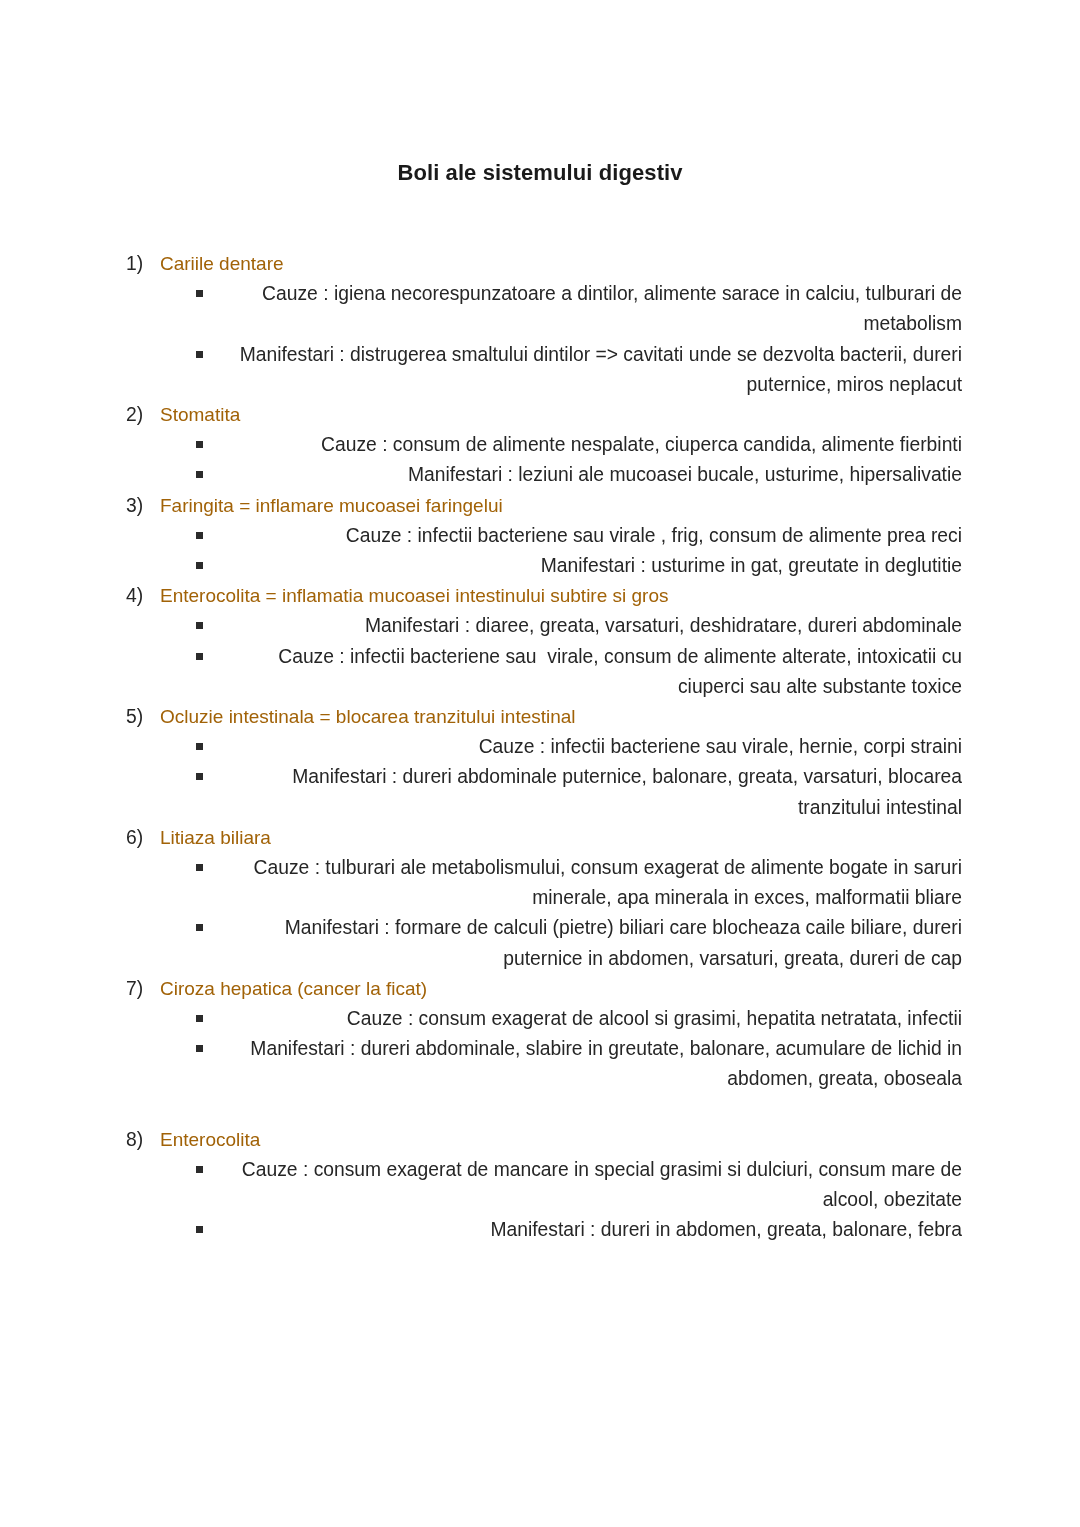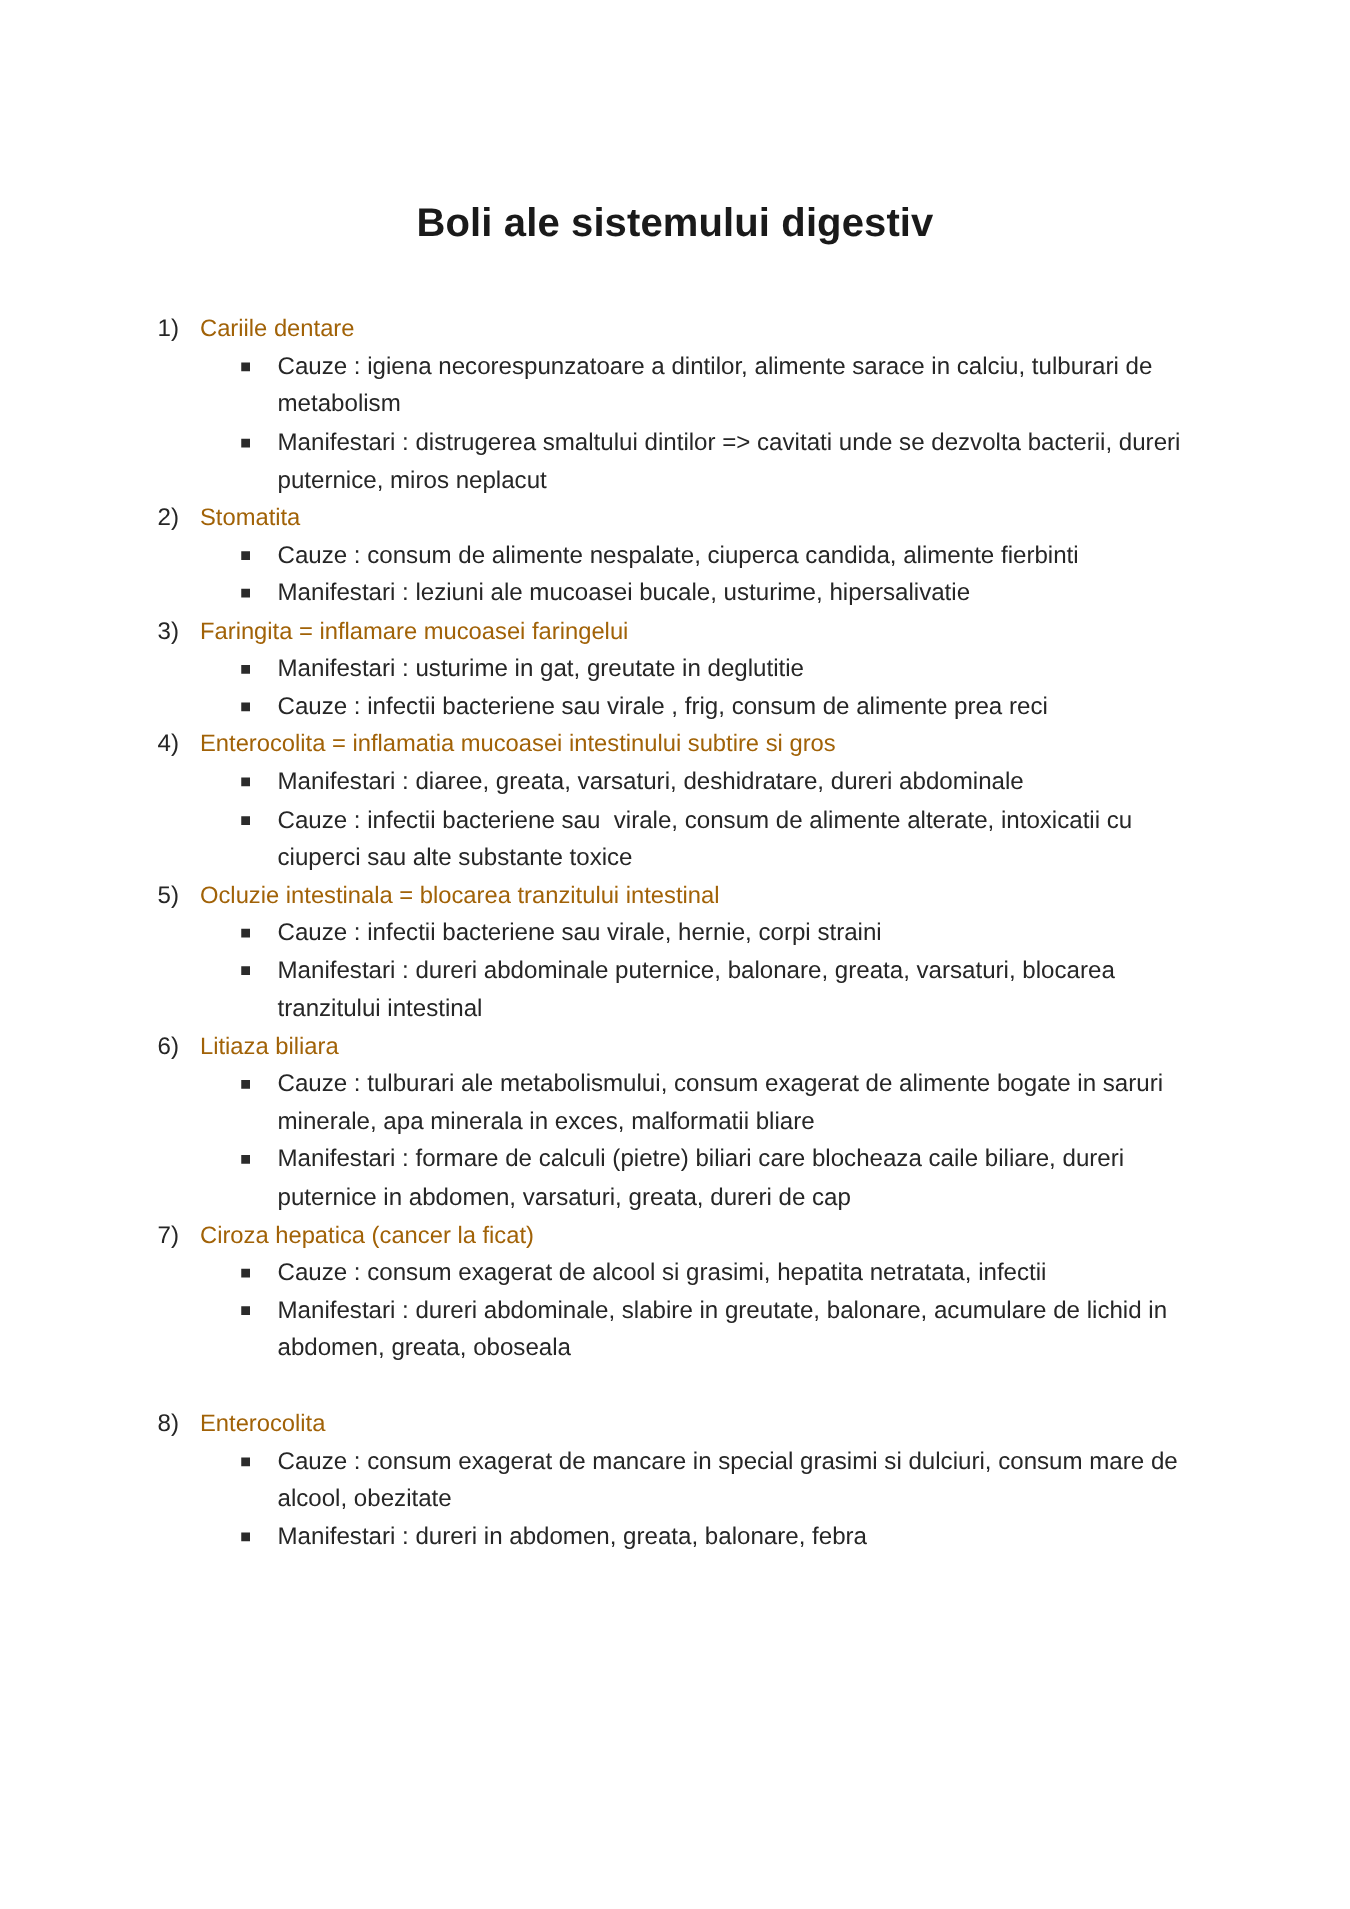--- a/index.html
+++ b/index.html
@@ -20,21 +20,21 @@
     height: 1527px;
     background: #ffffff;
     box-sizing: border-box;
   }
   .doc-title {
     position: absolute;
     left: 0;
     top: 160px;
     width: 1080px;
     text-align: center;
-    font-size: 32px;
+    font-size: 22px;
     font-weight: bold;
     color: #1a1a1a;
     letter-spacing: 0.1px;
   }
   .content {
     position: absolute;
     left: 0;
     top: 249px;
     width: 1080px;
   }
@@ -67,21 +67,21 @@
     font-size: 19px;
     color: #a16207;
   }
   .subitem {
     position: relative;
     padding-left: 222px;
     padding-right: 118px;
     font-size: 19.3px;
     line-height: 30.2px;
     color: #262626;
-    text-align: left;
+    text-align: right;
     white-space: pre-wrap;
   }
   .sub-bullet {
     position: absolute;
     left: 193px;
     top: 0;
     width: 10px;
     height: 30.2px;
     line-height: 30.2px;
     font-size: 13px;
@@ -121,22 +121,22 @@
           <span class="item-label">Stomatita</span>
         </div>
         <div class="subitem"><span class="sub-bullet"><span class="sq"></span></span><span>Cauze : consum de alimente nespalate, ciuperca candida, alimente fierbinti</span></div>
         <div class="subitem"><span class="sub-bullet"><span class="sq"></span></span><span>Manifestari : leziuni ale mucoasei bucale, usturime, hipersalivatie</span></div>
       </div>
       <div class="item">
         <div class="item-head">
           <span class="item-num">3)</span>
           <span class="item-label">Faringita = inflamare mucoasei faringelui</span>
         </div>
+        <div class="subitem"><span class="sub-bullet"><span class="sq"></span></span><span>Cauze : infectii bacteriene sau virale , frig, consum de alimente prea reci</span></div>
         <div class="subitem"><span class="sub-bullet"><span class="sq"></span></span><span>Manifestari : usturime in gat, greutate in deglutitie</span></div>
-        <div class="subitem"><span class="sub-bullet"><span class="sq"></span></span><span>Cauze : infectii bacteriene sau virale , frig, consum de alimente prea reci</span></div>
       </div>
       <div class="item">
         <div class="item-head">
           <span class="item-num">4)</span>
           <span class="item-label">Enterocolita = inflamatia mucoasei intestinului subtire si gros</span>
         </div>
         <div class="subitem"><span class="sub-bullet"><span class="sq"></span></span><span>Manifestari : diaree, greata, varsaturi, deshidratare, dureri abdominale</span></div>
         <div class="subitem"><span class="sub-bullet"><span class="sq"></span></span><span>Cauze : infectii bacteriene sau  virale, consum de alimente alterate, intoxicatii cu ciuperci sau alte substante toxice</span></div>
       </div>
       <div class="item">

